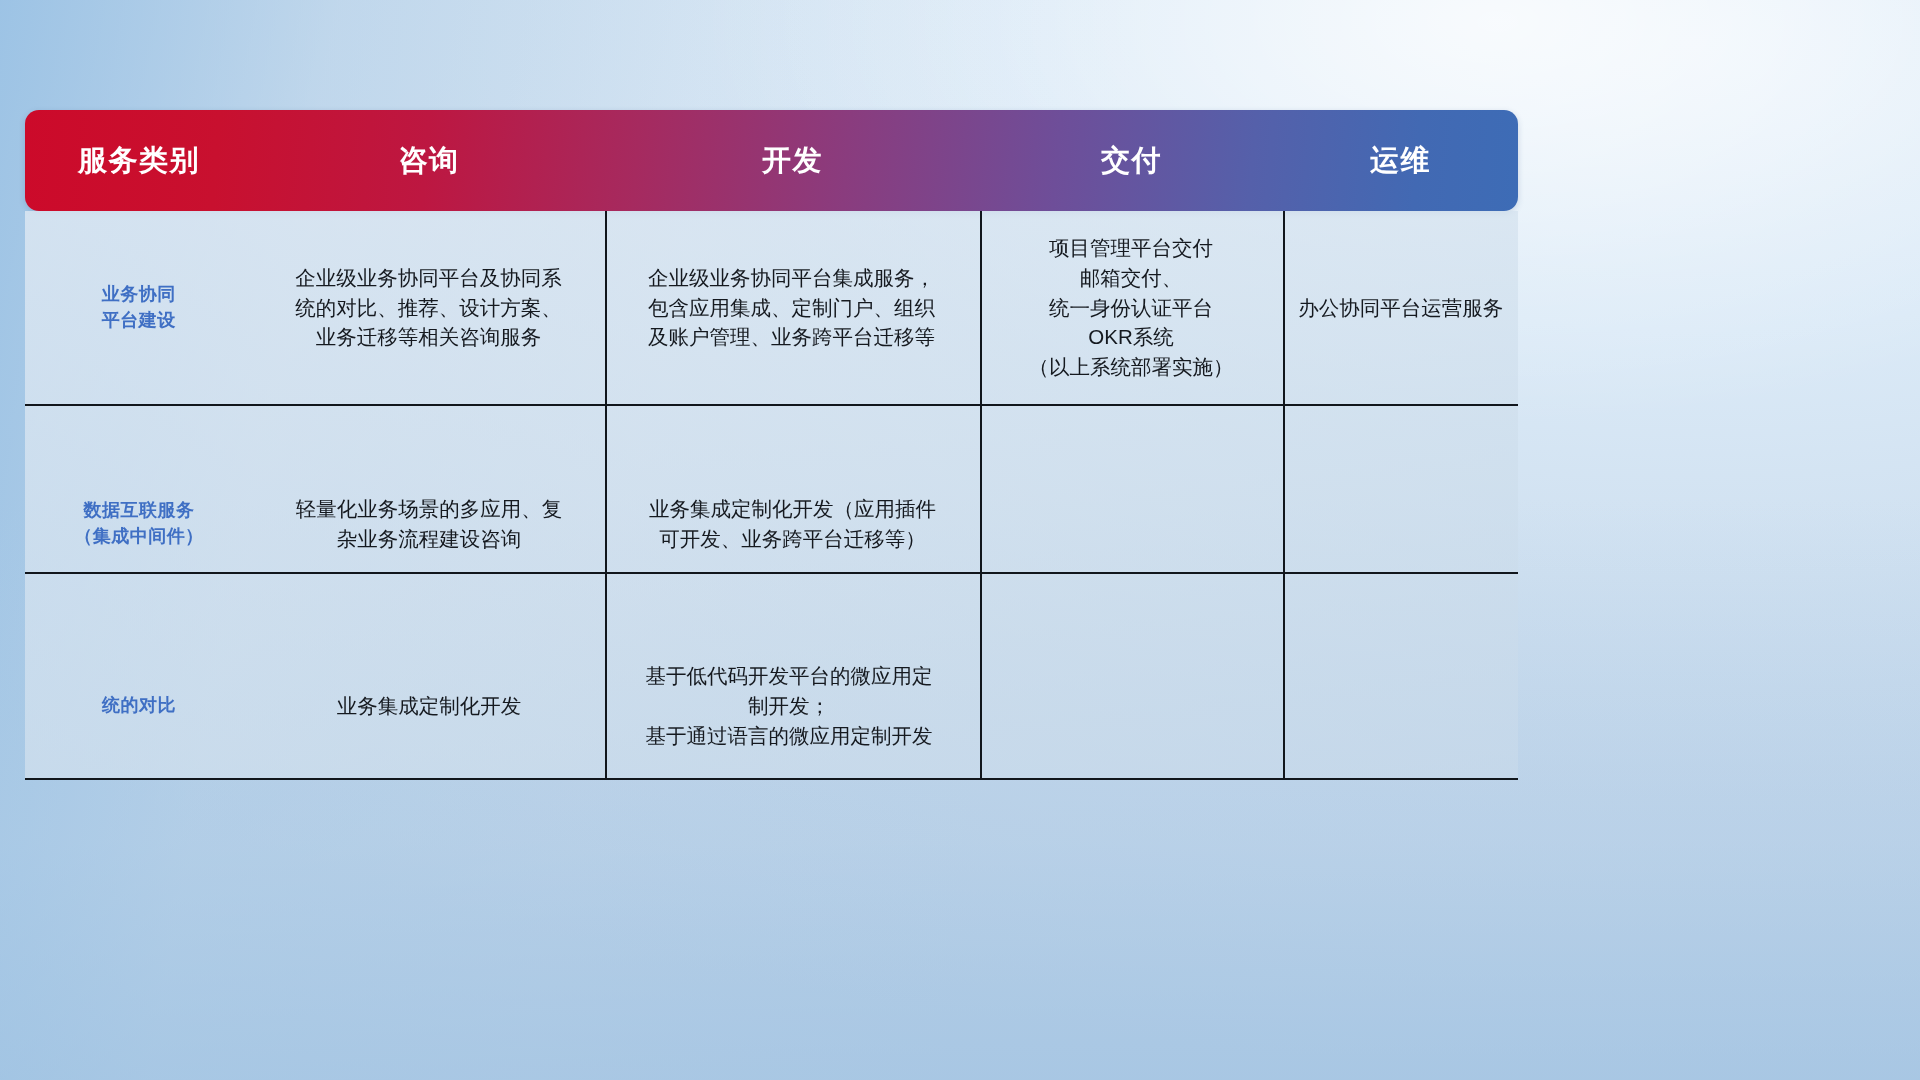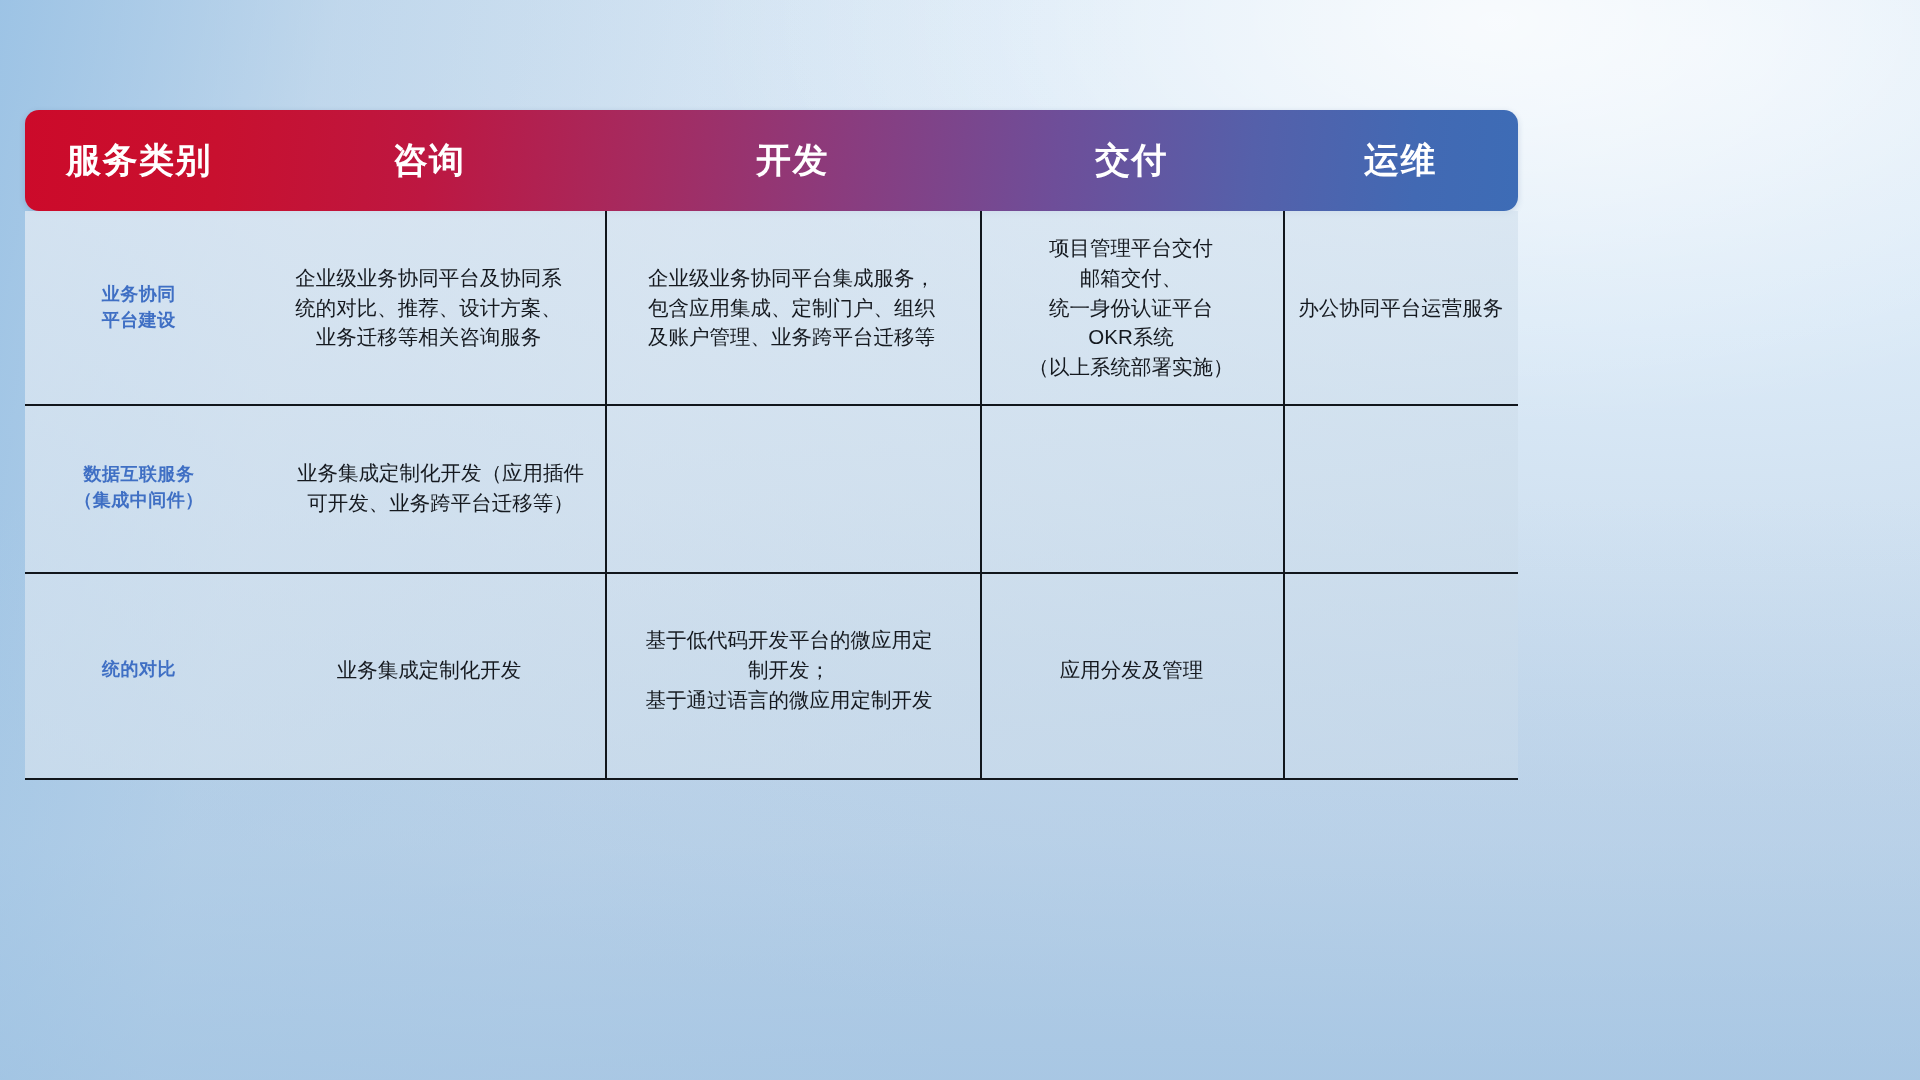--- a/index.html
+++ b/index.html
@@ -53,35 +53,35 @@
         #3d6cb6 100%);
     display:flex;
     align-items:center;
     box-shadow:0 2px 6px rgba(40,70,120,.18);
     overflow:hidden;
   }
   .hcell {
     display:flex; align-items:center; justify-content:center;
     color:#fff;
     font-weight:bold;
-    font-size:35px;
+    font-size:29px;
     letter-spacing:1.5px;
     height:100%;
     white-space:nowrap;
   }
 
   
   #body-rows {
     position:relative;
     height:569px;
     background:linear-gradient(160deg, rgba(223,233,243,.80) 0%, rgba(215,228,240,.72) 35%, rgba(206,222,236,.70) 70%, rgba(199,217,234,.74) 100%);
   }
   .trow { display:flex; position:relative; }
   #row-0 { height:193px; }
-  #row-1 { height:168px; }
+  #row-1 { height:168px;margin-top:36px; }
   #row-2 { height:196px; }
 
   .hline {
     position:absolute; left:0; right:0;
     height:2px;
     background:#11161c;
   }
   #hline-0 { top:193px; }
   #hline-1 { top:361px; }
   #hline-2 { top:567px; }
@@ -140,32 +140,33 @@
         <div class="cell" style="width: 305px;">项目管理平台交付
 邮箱交付、
 统一身份认证平台
 OKR系统
 （以上系统部署实施）</div>
         <div class="cell" style="width: 235px;">办公协同平台运营服务</div>
       </div>
     <div class="trow" id="row-1">
         <div class="cell cat" style="width: 228px;">数据互联服务
 （集成中间件）</div>
+        <div class="cell" style="width: 352px;">轻量化业务场景的多应用、复
+杂业务流程建设咨询</div>
         <div class="cell" style="width: 375px;">业务集成定制化开发（应用插件
 可开发、业务跨平台迁移等）</div>
         <div class="cell" style="width: 303px;"></div>
         <div class="cell" style="width: 235px;"></div>
       </div>
     <div class="trow" id="row-2">
         <div class="cell cat" style="width: 228px;">统的对比</div>
         <div class="cell" style="width: 352px;">业务集成定制化开发</div>
         <div class="cell" style="width: 375px; padding-left: 7px;">基于低代码开发平台的微应用定
 制开发；
 基于通过语言的微应用定制开发</div>
-        <div class="cell" style="width: 303px;">应用分发及管理</div>
         <div class="cell" style="width: 235px;"></div>
       </div>
     <div class="hline" id="hline-0"></div>
     <div class="hline" id="hline-1"></div>
     <div class="hline" id="hline-2"></div>
   <div class="vline" style="left: 580px;"></div>
       <div class="vline" style="left: 955px;"></div>
       <div class="vline" style="left: 1258px;"></div>
     </div>
 

